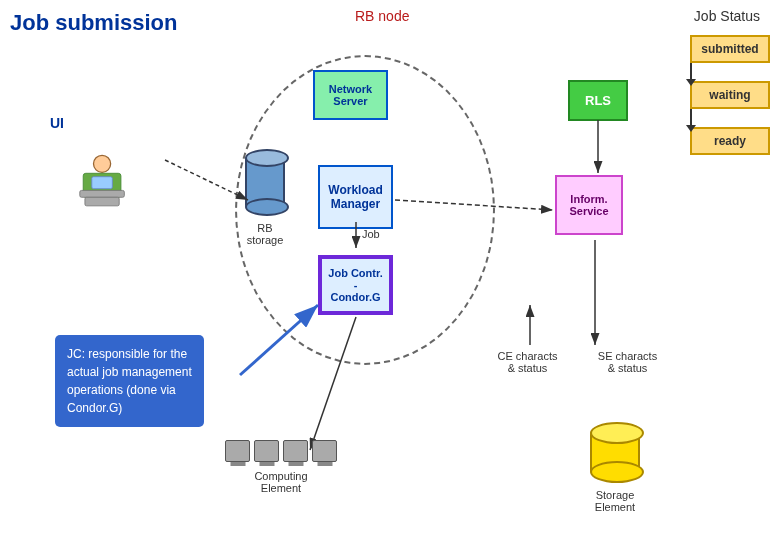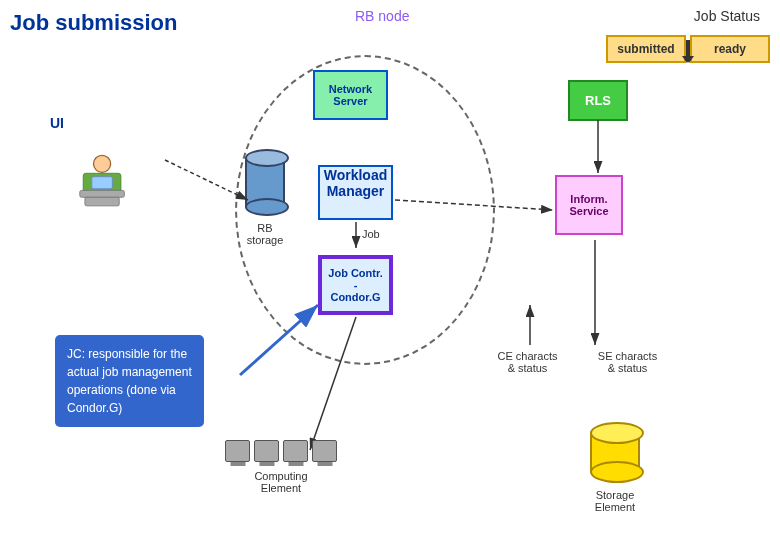--- a/index.html
+++ b/index.html
@@ -20,39 +20,38 @@
       font-size: 22px;
       font-weight: bold;
       color: #003399;
     }
 
     .rb-node-label {
       position: absolute;
       top: 8px;
       left: 355px;
       font-size: 14px;
-      color: #8b5cf6;
+      color: #b91c1c;
     }
 
     .job-status-label {
       position: absolute;
       top: 8px;
       right: 20px;
       font-size: 14px;
       color: #333;
     }
 
     
     .status-flow {
       position: absolute;
       top: 35px;
       right: 10px;
       display: flex;
-      flex-direction: row;
-      align-items: center;
+      flex-direction: column;
       gap: 0;
     }
 
     .status-box {
       width: 80px;
       height: 28px;
       border: 2px solid #cc9900;
       background: #ffdd88;
       display: flex;
       align-items: center;
@@ -160,27 +159,28 @@
       color: #333;
       text-align: center;
     }
 
     
     .workload-manager {
       position: absolute;
       top: 165px;
       left: 318px;
       width: 75px;
-      height: 55px;
+      height: 64px;
       border: 2px solid #0055cc;
       background: #ddeeff;
       display: flex;
+      align-items: center;
       justify-content: center;
       text-align: center;
-      font-size: 14px;
+      font-size: 12px;
       color: #003399;
       font-weight: bold;
     }
 
     
     .job-label {
       position: absolute;
       top: 228px;
       left: 362px;
       font-size: 11px;
@@ -406,20 +406,21 @@
 
 <div class="page-title">Job submission</div>
 
 <div class="rb-node-label">RB node</div>
 
 <div class="job-status-label">Job Status</div>
 
 <div class="status-flow">
   <div class="status-box">submitted</div>
   <div class="status-arrow"></div>
+  <div class="status-box">waiting</div>
   <div class="status-arrow"></div>
   <div class="status-box">ready</div>
 </div>
 
 <div class="rb-oval"></div>
 
 <div class="network-server">
   <span>Network<br>Server</span>
 </div>
 

